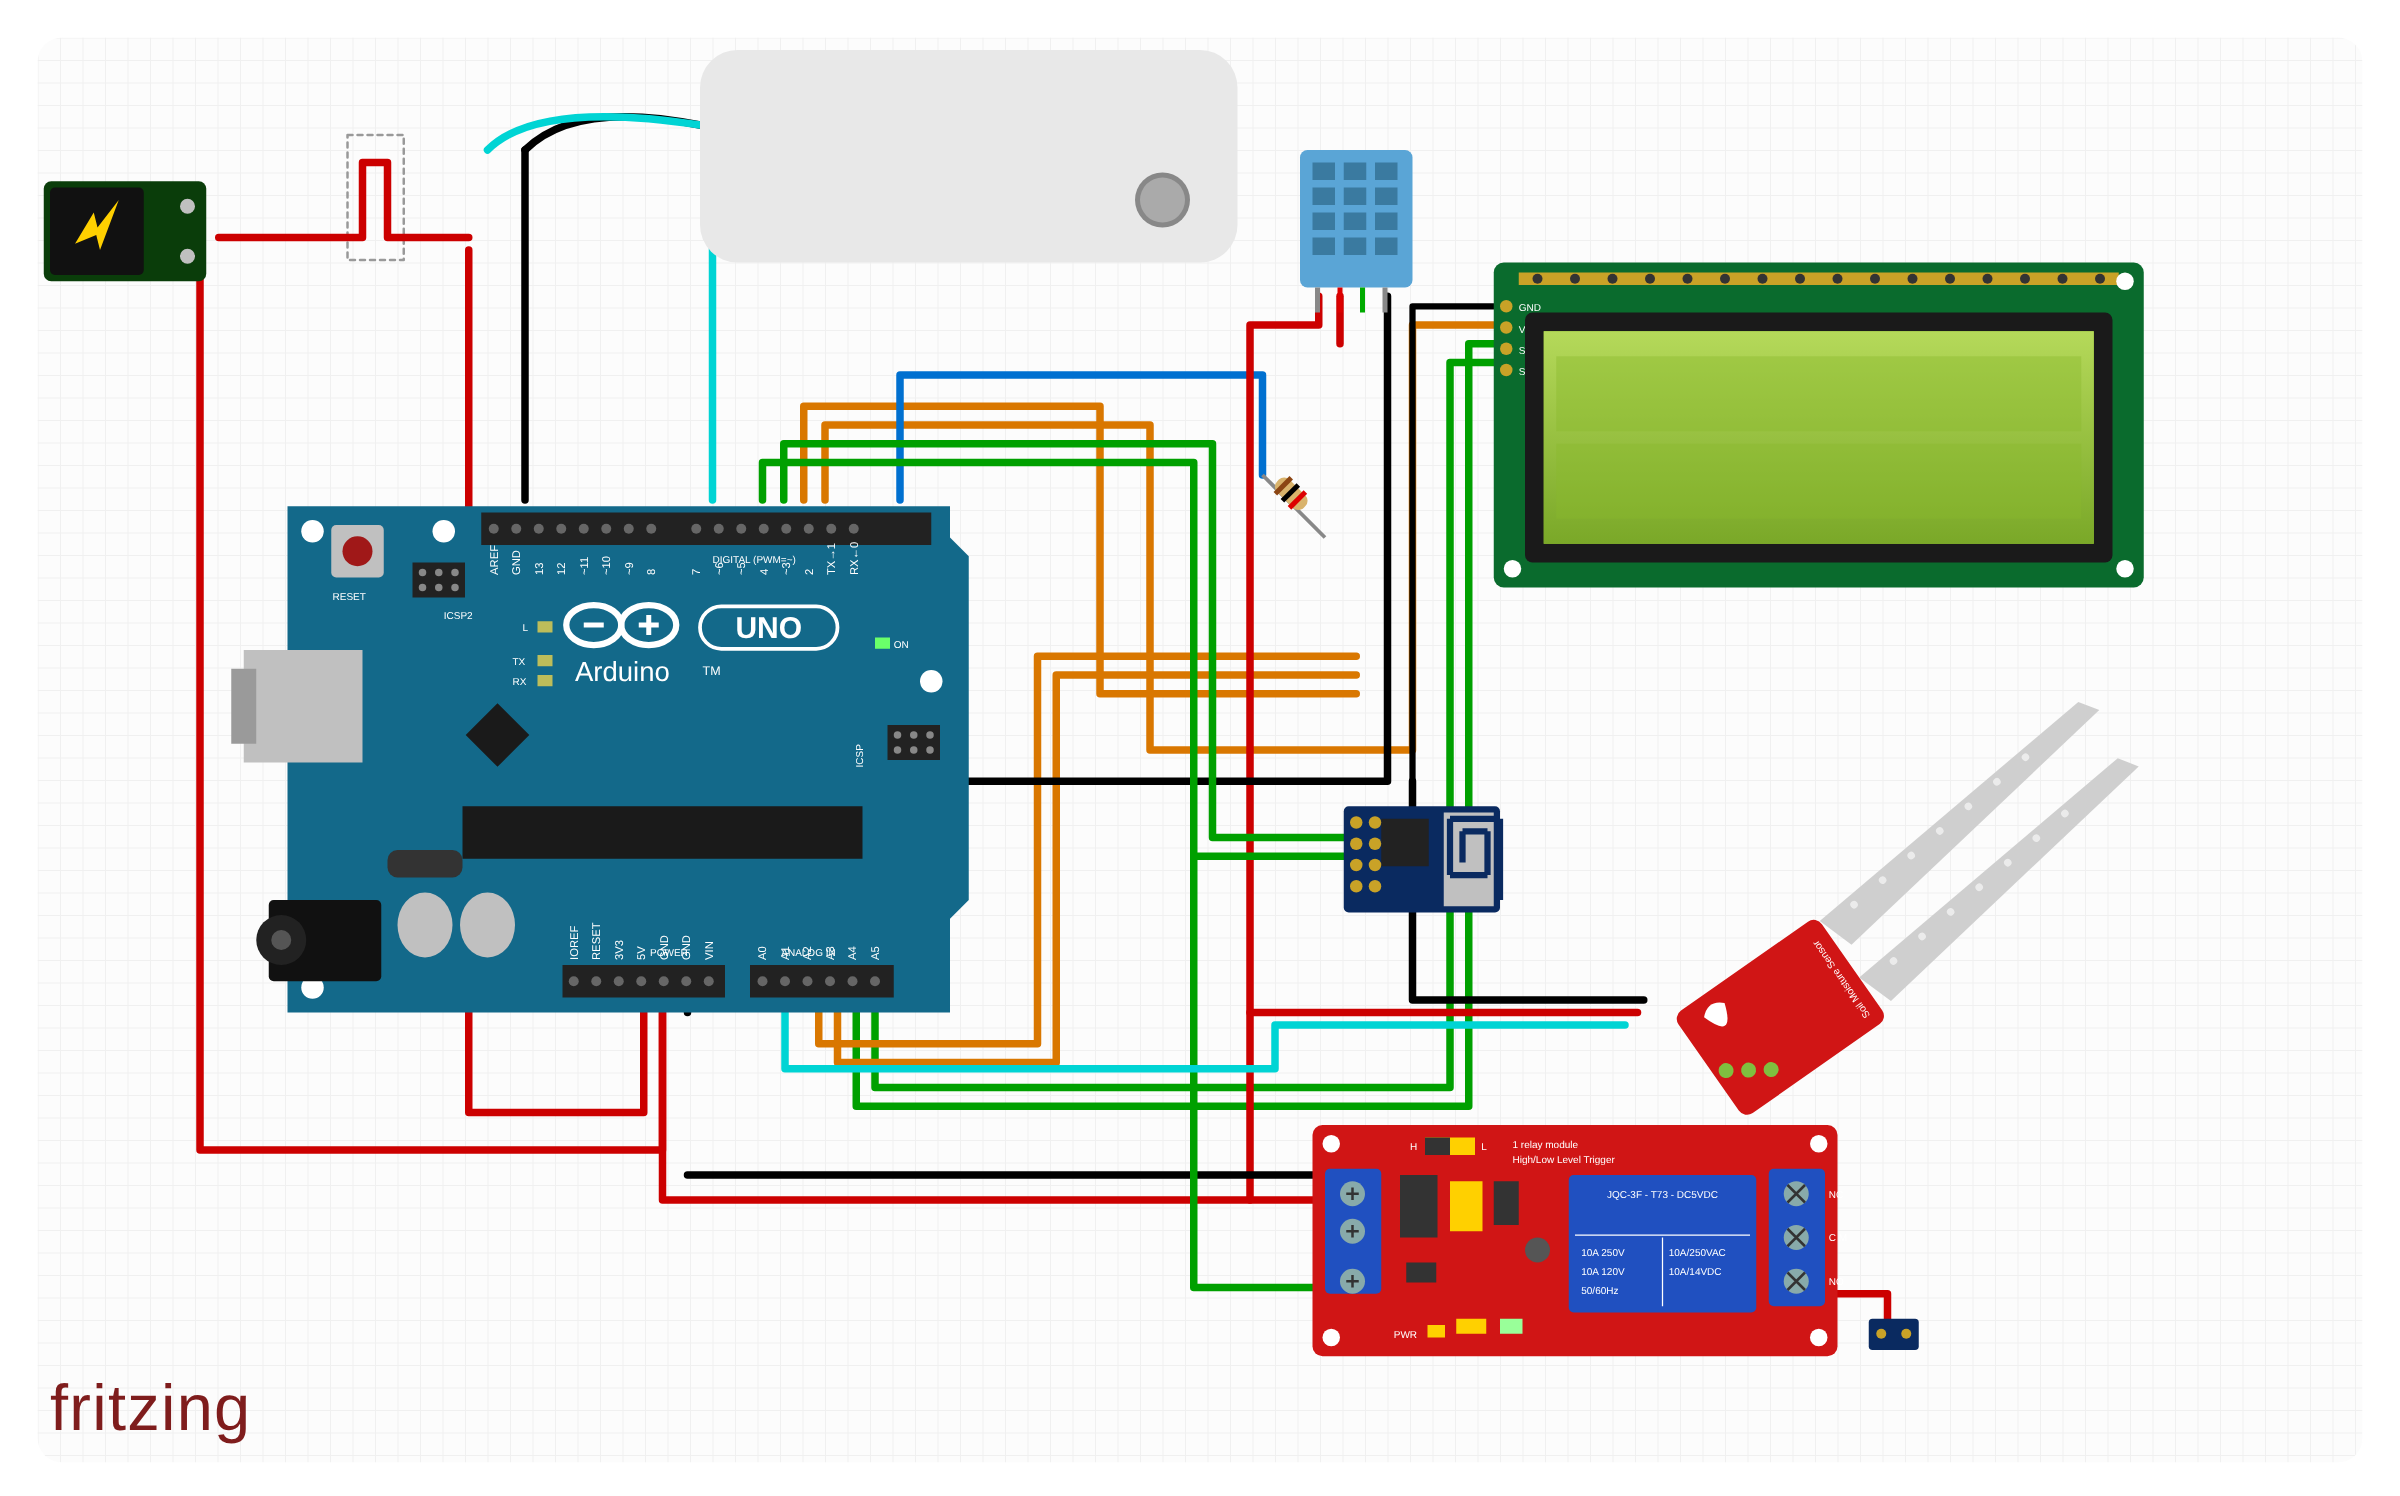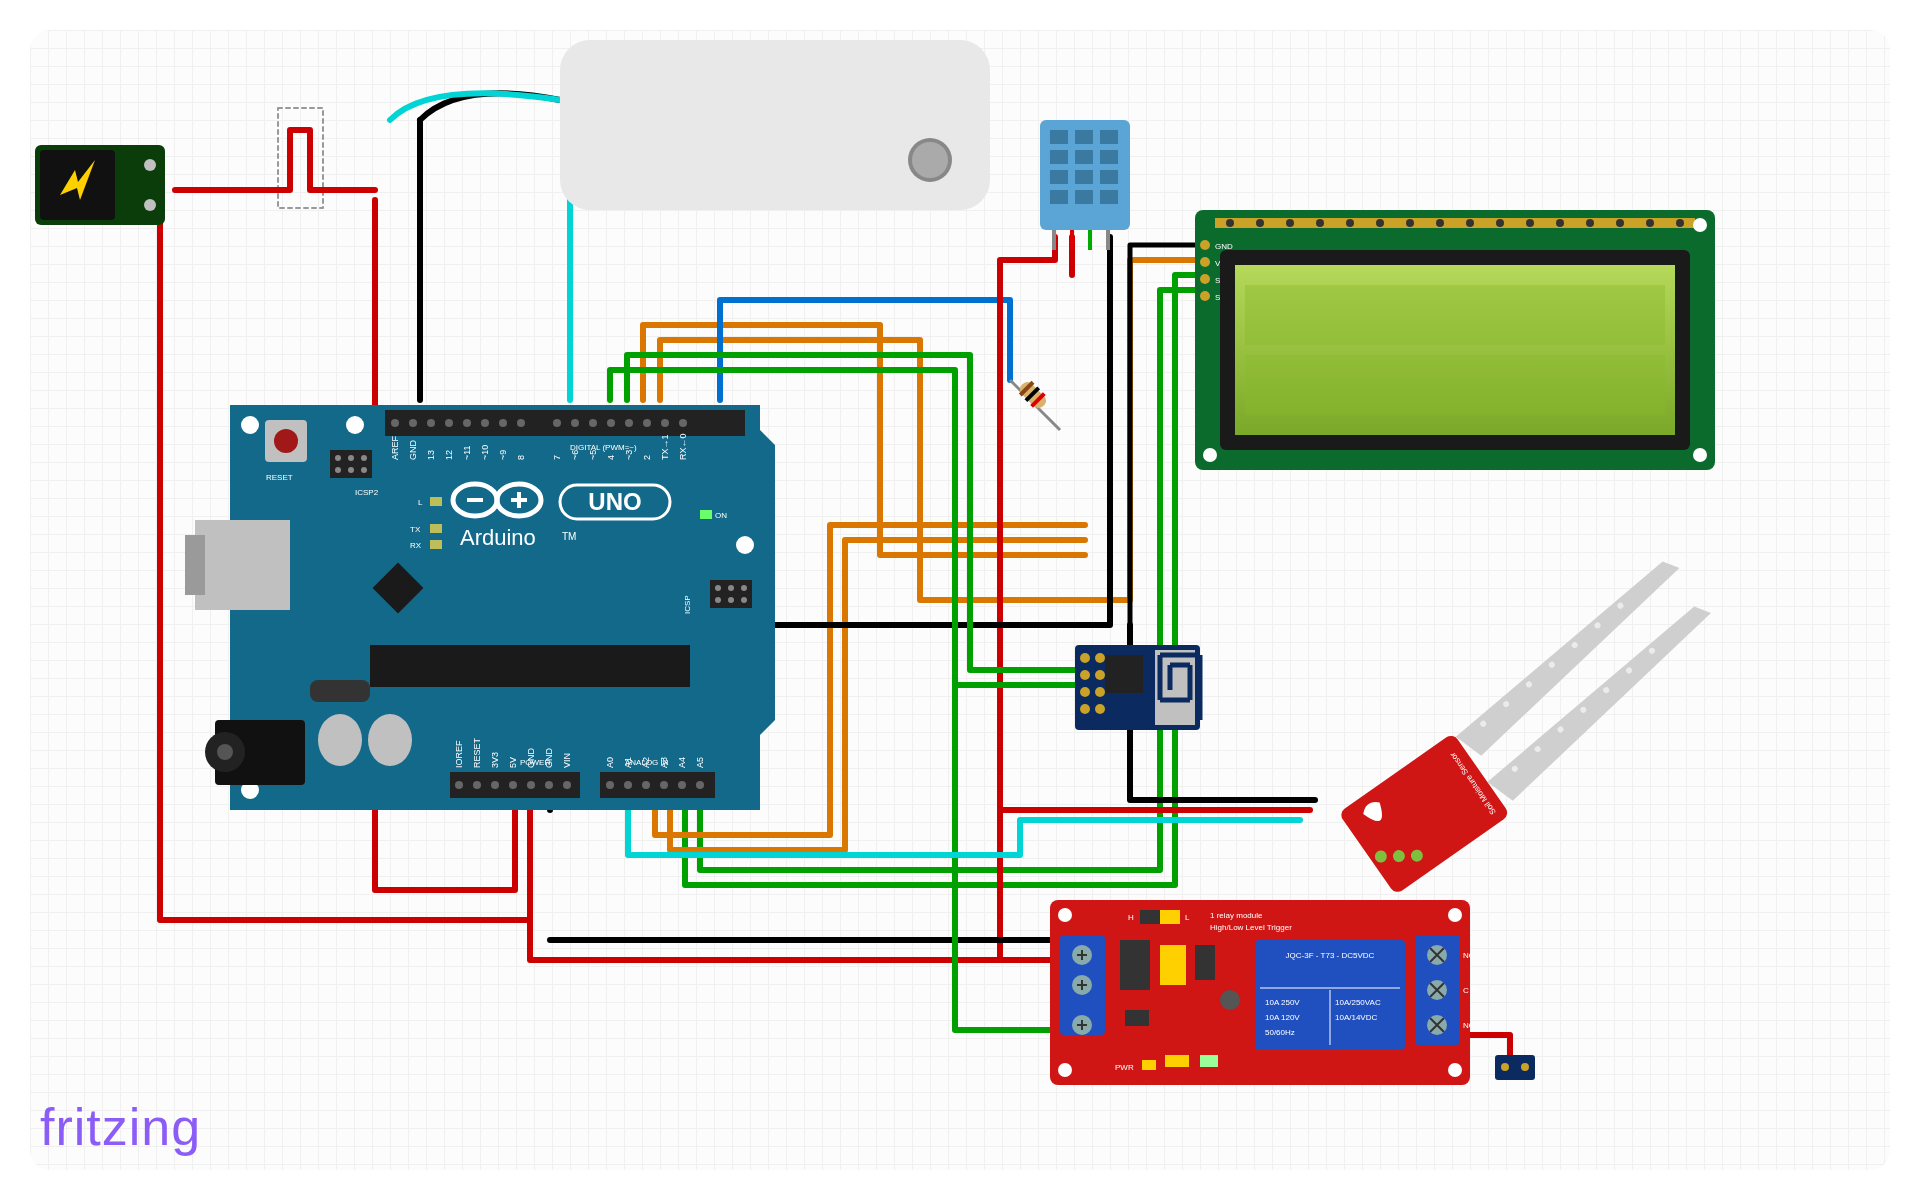--- a/index.html
+++ b/index.html
@@ -22,21 +22,21 @@
     background-image: linear-gradient(#f0f0f0 1px, transparent 1px),
                       linear-gradient(90deg, #f0f0f0 1px, transparent 1px);
     background-size: 18px 18px;
     border-radius: 20px;
   }
   .watermark {
     position: absolute;
     left: 40px;
     bottom: 40px;
     font-size: 52px;
-    color: #8b5cf6;
+    color: #7f1d1d;
     font-family: "Helvetica Neue", Arial, sans-serif;
     letter-spacing: 1px;
   }
   svg { position: absolute; top: 0; left: 0; }
   text { font-family: Arial, sans-serif; }
   .pinlabel { font-size: 9px; fill: #fff; }
   .tinytxt { font-size: 8px; fill: #fff; }
 </style>
 </head>
 <body>

